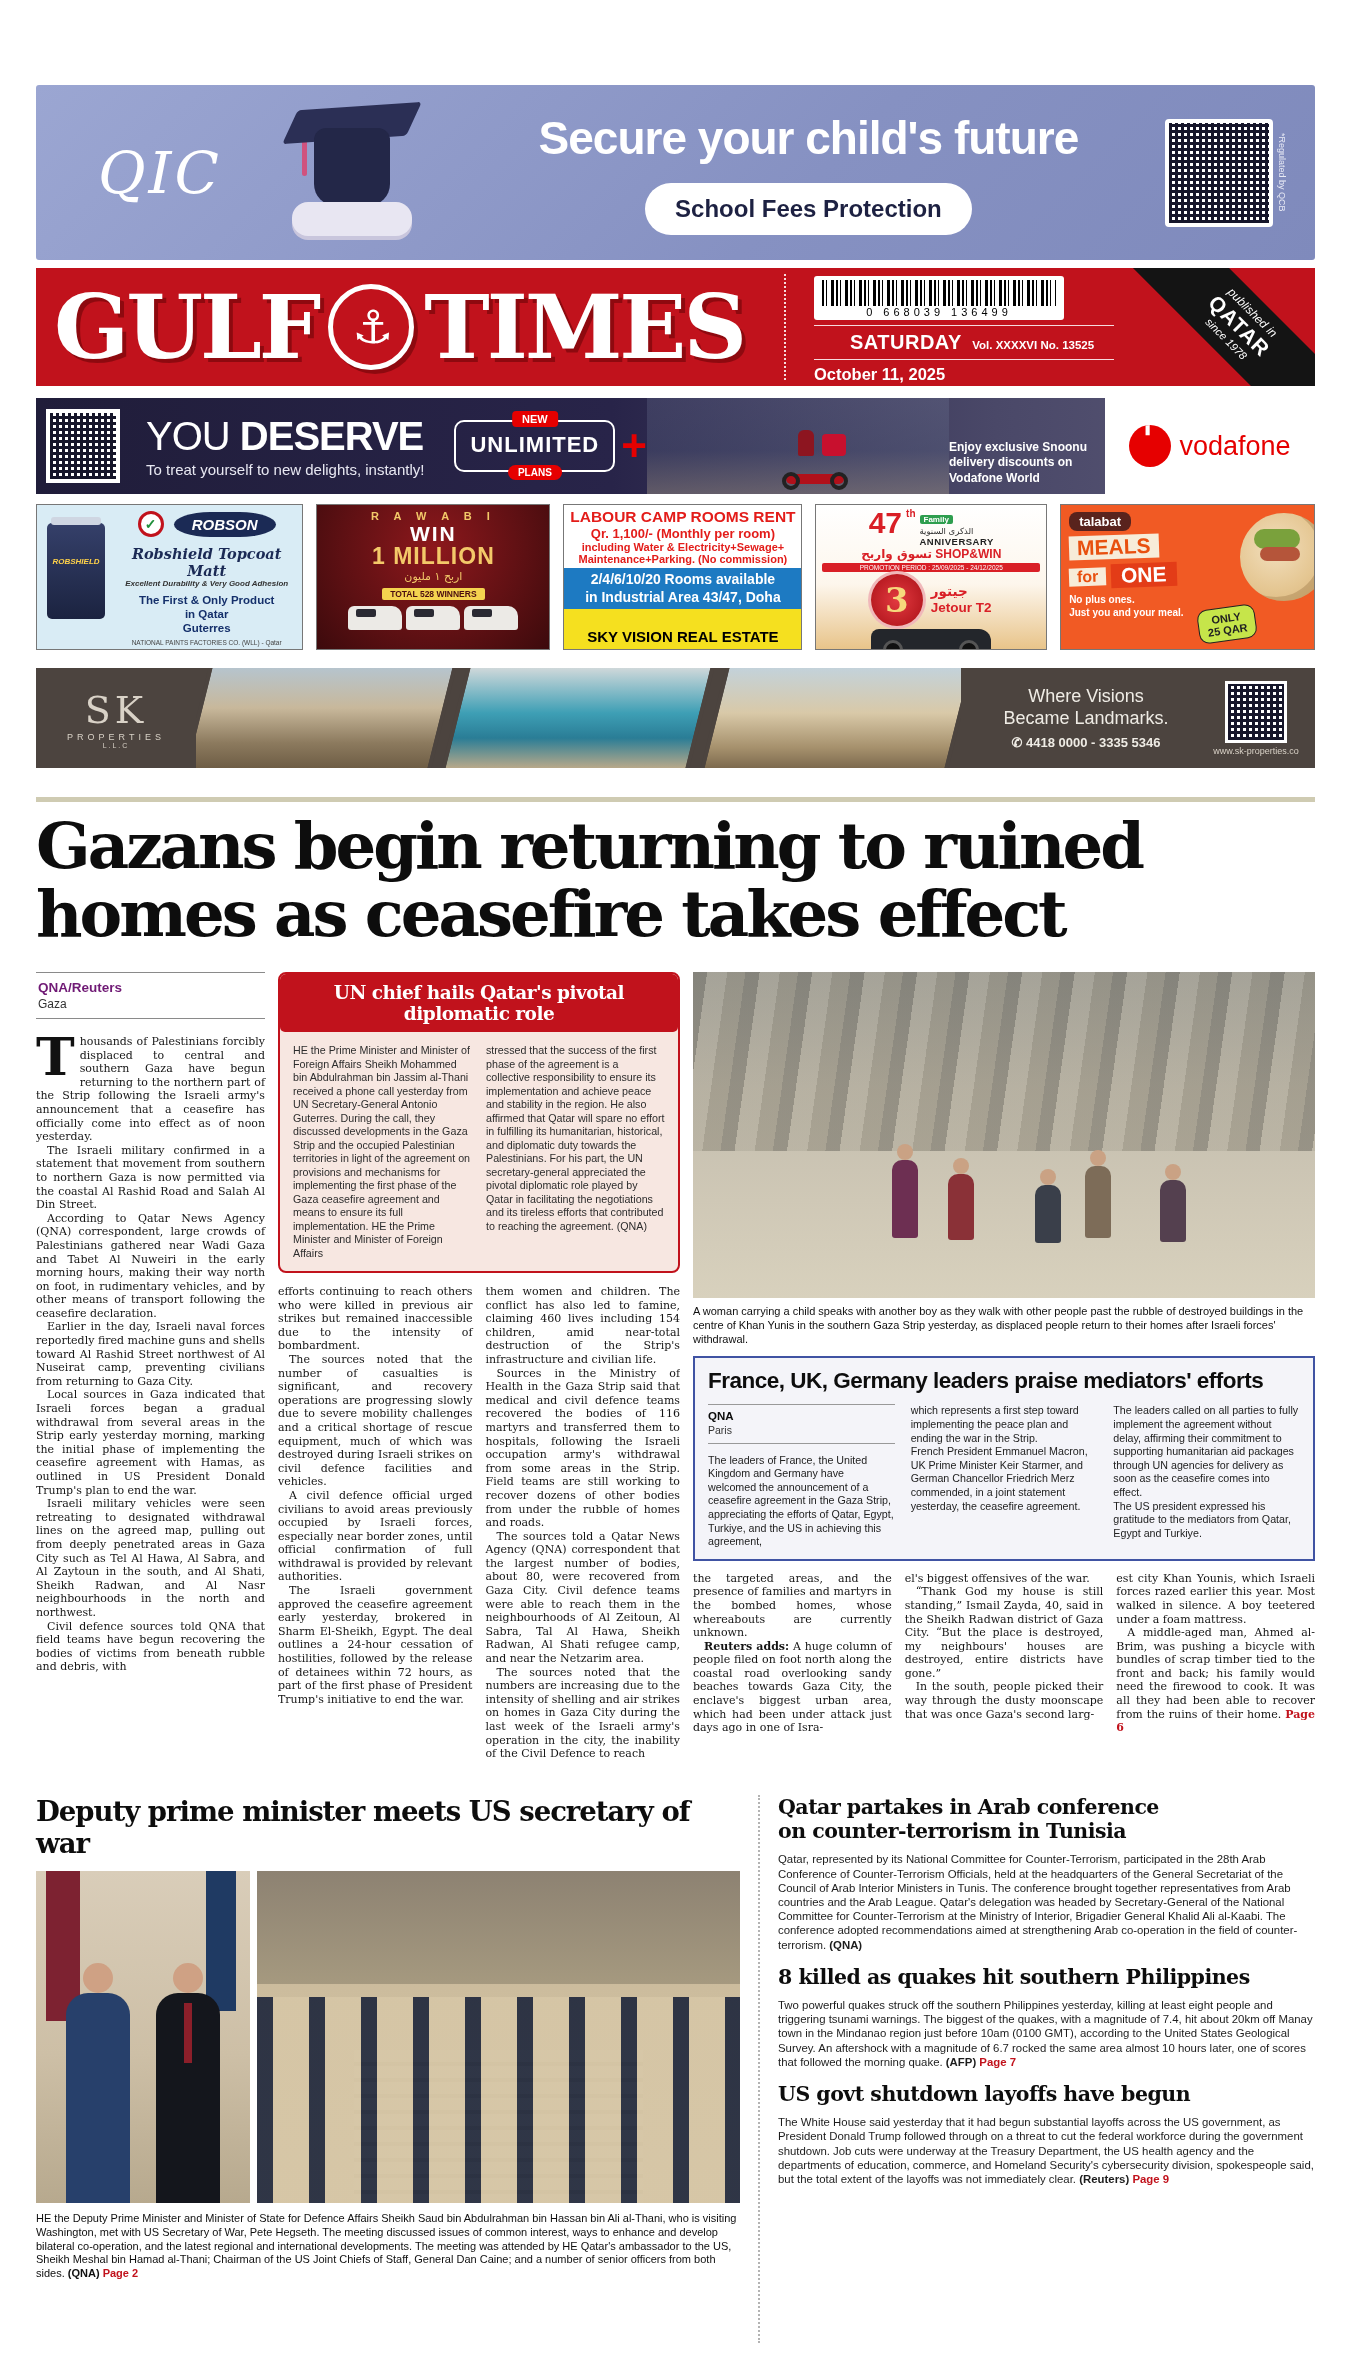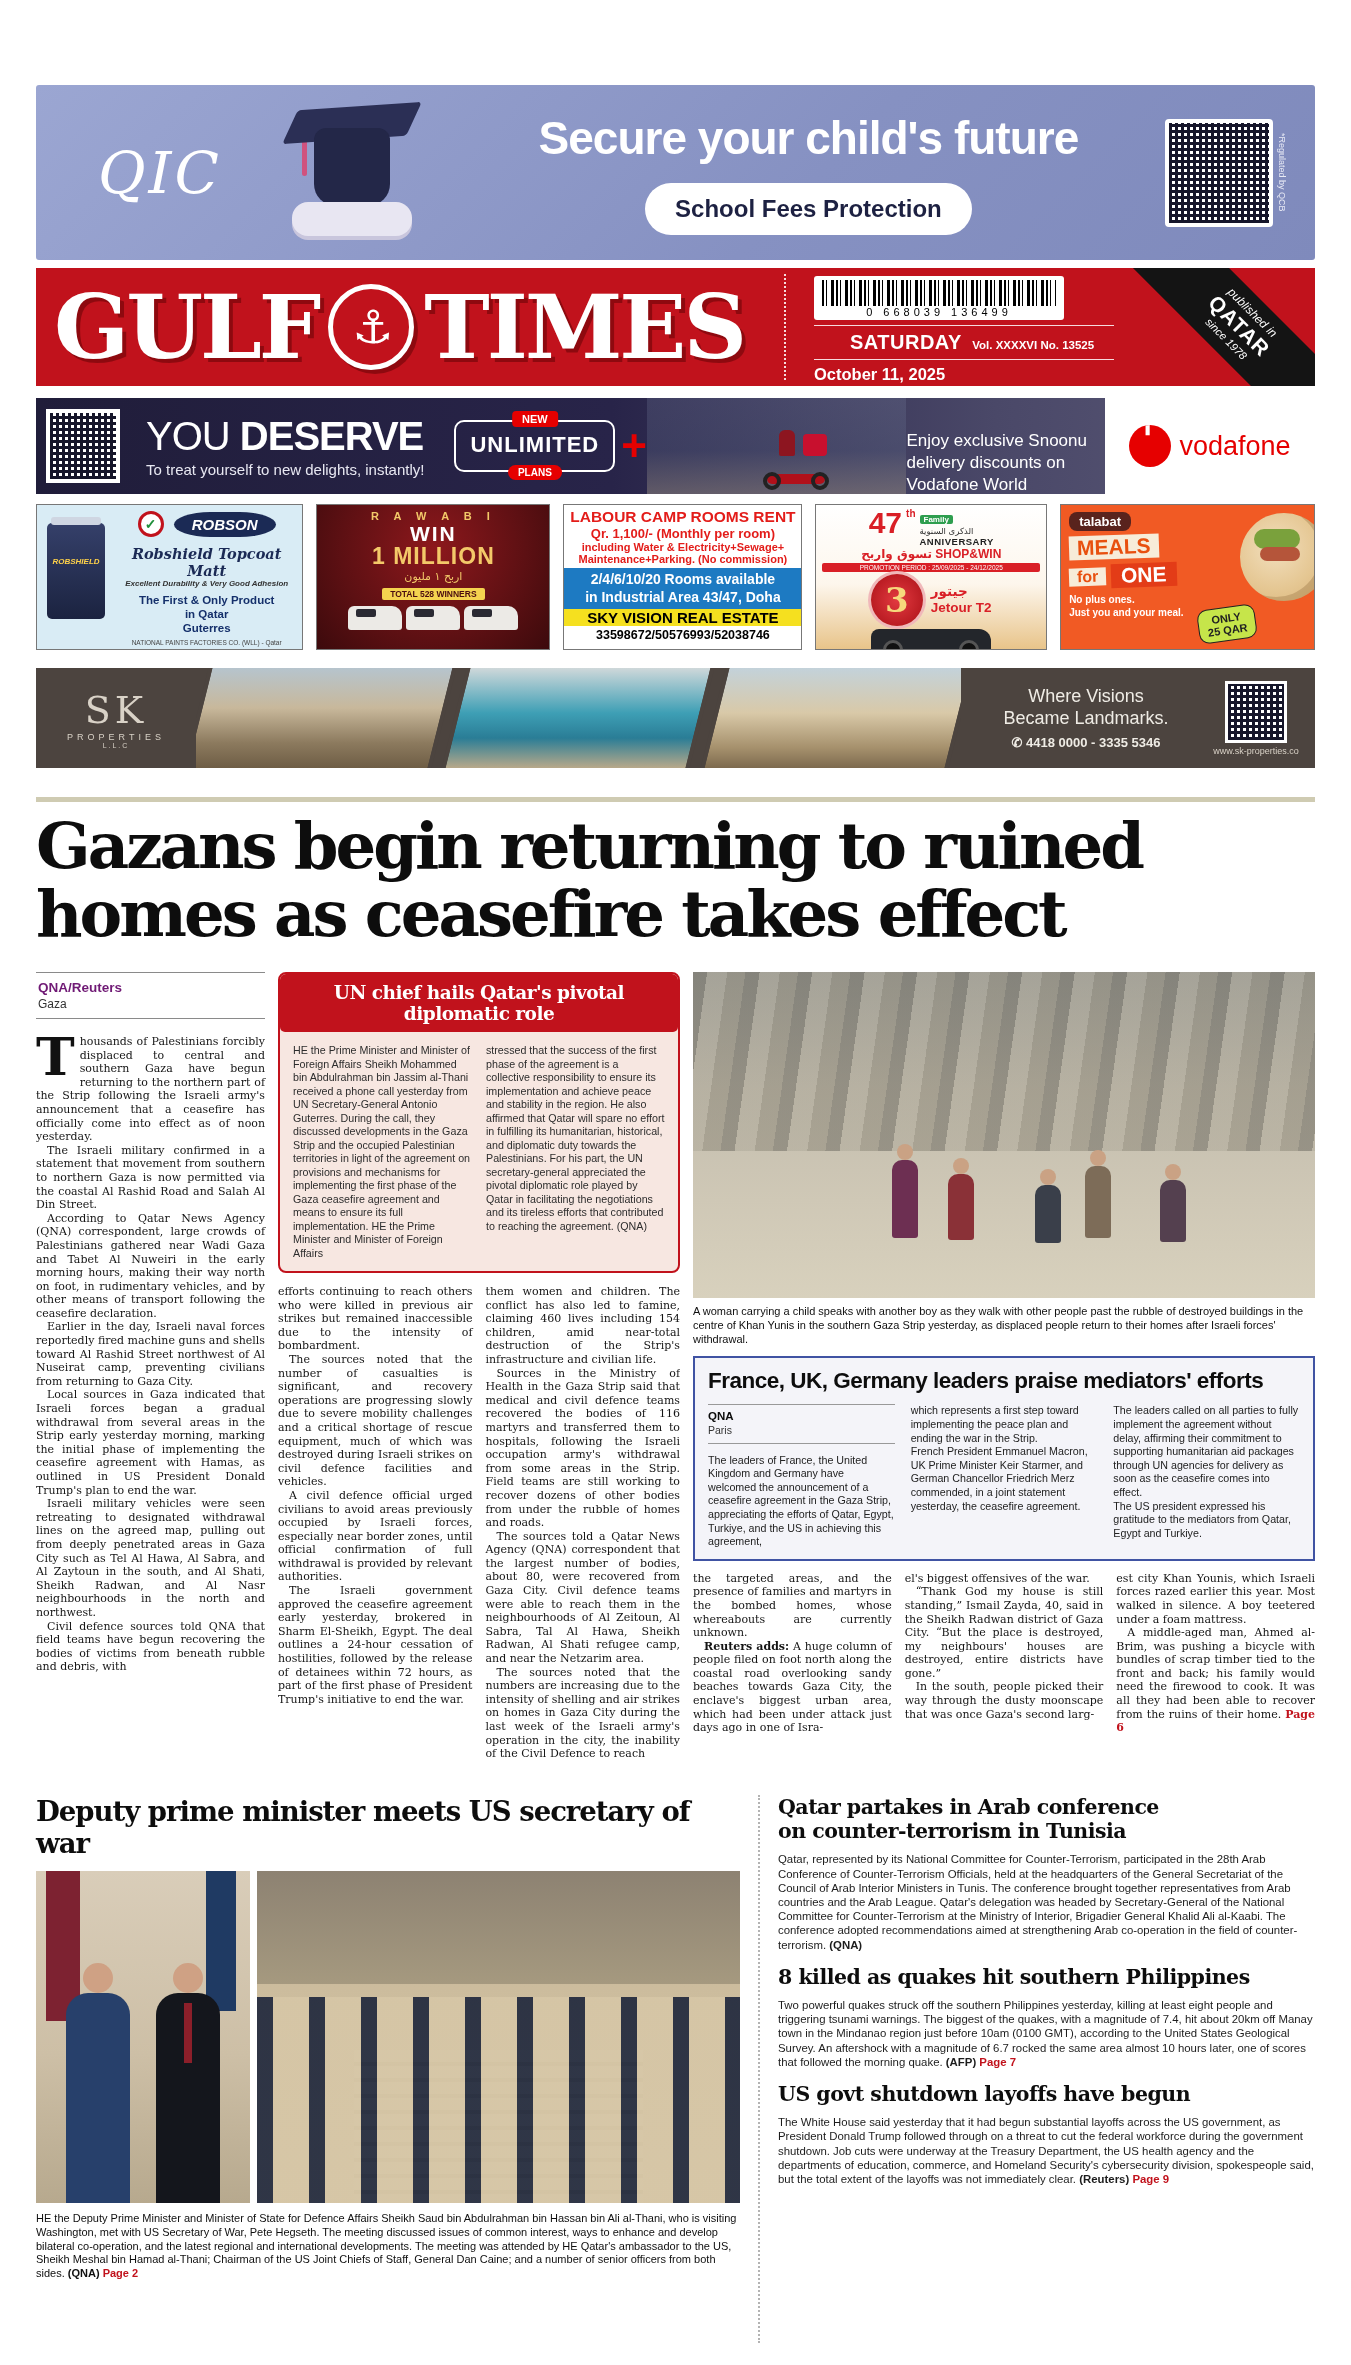--- a/index.html
+++ b/index.html
@@ -81,21 +81,21 @@
     font-family:"Liberation Sans",sans-serif; font-weight:bold; font-size:10px; padding:2px 10px; border-radius:8px; }
   .voda-plus { color:#e60000; font-size:44px; font-weight:bold; font-family:"Liberation Sans",sans-serif; margin-left:6px; }
   .voda-city { flex:1; height:100%; position:relative;
     background:linear-gradient(180deg,rgba(120,130,160,.25) 0%,rgba(90,100,130,.35) 55%,rgba(150,140,130,.5) 100%); }
   .rider { position:absolute; left:44%; bottom:10px; width:70px; height:46px; }
   .rider .bike { position:absolute; bottom:0; left:6px; width:58px; height:10px; background:#b1101a; border-radius:5px; }
   .rider .w1,.rider .w2 { position:absolute; bottom:-6px; width:18px; height:18px; border:4px solid #222; border-radius:50%; }
   .rider .w1{left:2px;} .rider .w2{right:2px;}
   .rider .box { position:absolute; top:-4px; right:4px; width:24px; height:22px; background:#c8102e; border-radius:4px; }
   .rider .body { position:absolute; top:-8px; left:18px; width:16px; height:26px; background:#8d1520; border-radius:6px 6px 2px 2px; }
-  .voda-right-text { font-family:"Liberation Sans",sans-serif; font-weight:normal; font-size:17px; line-height:1.3;
+  .voda-right-text { font-family:"Liberation Sans",sans-serif; font-weight:bold; font-size:12px; line-height:1.3;
     margin-right:18px; white-space:nowrap;margin-top:34px; }
   .voda-white { width:210px; height:96px; background:#fff; display:flex; align-items:center; justify-content:center; gap:8px; flex:0 0 auto; }
   .vlogo { width:42px; height:42px; border-radius:50%; background:#e60000; position:relative; overflow:hidden; }
   .vlogo::after { content:"'"; position:absolute; top:-14px; left:11px; color:#fff; font-size:52px; font-family:"DejaVu Serif",serif; }
   .vword { color:#e60000; font-family:"Liberation Sans",sans-serif; font-size:27px; }
 
   
   .adstrip { position:absolute; left:36px; top:504px; width:1279px; height:146px; display:flex; gap:13px; }
   .adstrip > div { border:1px solid #777; overflow:hidden; position:relative; }
   .ad-robson { flex:1.12; background:#d9ecf5; display:flex; }
@@ -124,21 +124,21 @@
     padding:1px 8px; border-radius:2px; margin-top:2px; }
   .trucks { display:flex; justify-content:center; gap:4px; margin-top:5px; }
   .truck { width:54px; height:24px; background:#eceae6; border-radius:6px 10px 3px 3px; position:relative; }
   .truck::before { content:""; position:absolute; top:3px; left:8px; width:20px; height:8px; background:#2a2a33; border-radius:2px; }
   .ad-labour { flex:1; background:#fff; text-align:center; font-family:"Liberation Sans",sans-serif; }
   .labour-red { color:#e31c19; font-weight:bold; }
   .labour-l1 { font-size:15.5px; padding-top:3px; }
   .labour-l2 { font-size:13px; }
   .labour-l3 { font-size:11px; }
   .labour-blue { background:#1d7ac2; color:#fff; font-weight:bold; font-size:14px; line-height:1.25; padding:3px 0; margin-top:3px; }
-  .labour-yellow { background:#f5e01f; color:#000; font-weight:bold; font-size:15px; padding:0 0; }
+  .labour-yellow { background:#f5e01f; color:#000; font-weight:bold; font-size:15px; padding:19px 0; }
   .labour-phones { font-weight:bold; font-size:12.5px; color:#000; padding-top:2px; }
   .ad-ann { flex:0.97; background:linear-gradient(180deg,#fff 0%,#fdf6ec 55%,#e8c48a 100%);
     text-align:center; font-family:"Liberation Sans",sans-serif; }
   .ann-top { display:flex; justify-content:center; align-items:flex-start; gap:4px; padding-top:3px; }
   .ann-47 { color:#d91f26; font-weight:bold; font-size:30px; line-height:1; }
   .ann-th { color:#d91f26; font-size:10px; font-weight:bold; }
   .ann-right { text-align:left; }
   .ann-family { background:#2e9e4f; color:#fff; font-size:8px; font-weight:bold; padding:0 4px; border-radius:2px; display:inline-block; }
   .ann-artitle { font-size:8.5px; color:#333; }
   .ann-anniv { font-size:9.5px; color:#222; font-weight:bold; letter-spacing:.5px; }

